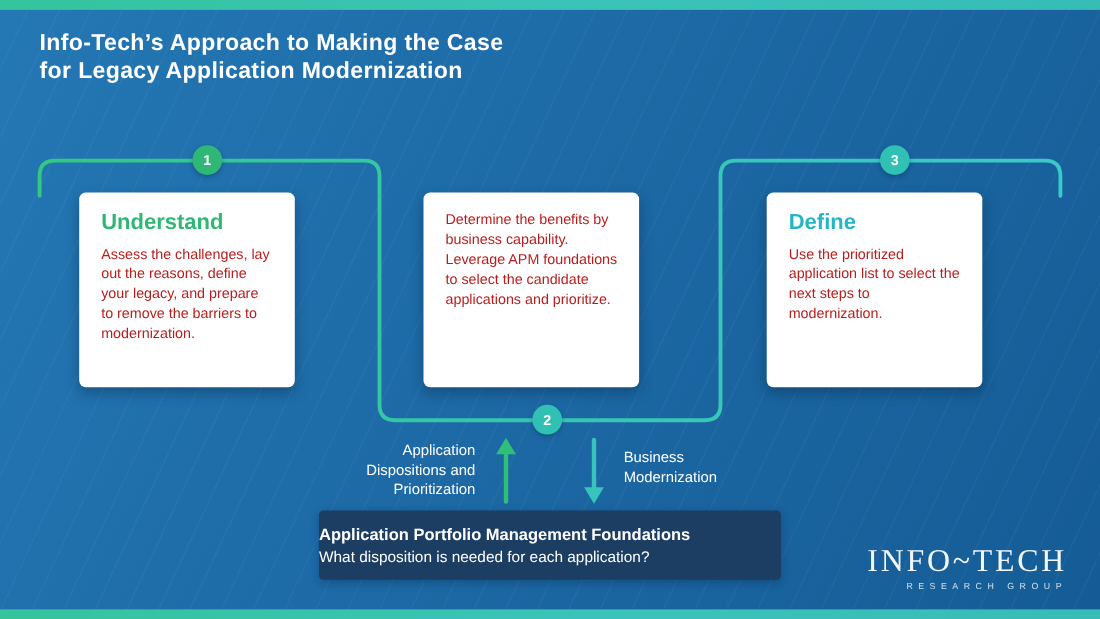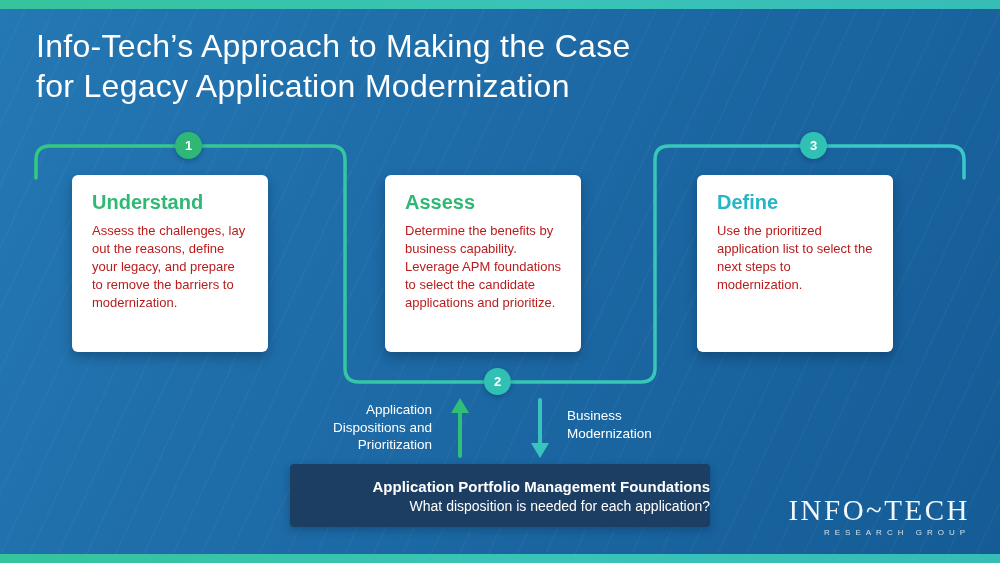--- a/index.html
+++ b/index.html
@@ -23,22 +23,22 @@
     left: 0; width: 1000px; height: 9px;
     background: linear-gradient(90deg, #35c49c 0%, #3ac3b9 55%, #36bdb6 100%);
   }
   .edge-bar.top { top: 0; }
   .edge-bar.bottom { bottom: 0; }
 
   .page-title {
     position: absolute;
     left: 36px; top: 26px;
     color: #ffffff;
-    font-size: 32px;
-    font-weight: 400;
+    font-size: 21px;
+    font-weight: 700;
     line-height: 1.25;
     letter-spacing: 0.3px;
   }
 
   .flow-svg {
     position: absolute;
     left: 0; top: 0;
     width: 1000px; height: 563px;
     pointer-events: none;
   }
@@ -105,21 +105,21 @@
 
   .foundation-box {
     position: absolute;
     left: 290px; top: 464px;
     width: 420px; height: 63px;
     background: #1c3e63;
     border-radius: 4px;
     box-shadow: 0 3px 8px rgba(5,30,55,0.3);
     display: flex;
     flex-direction: column;
-    align-items: flex-end;
+    align-items: flex-start;
     justify-content: center;
     gap: 3px;
     color: #ffffff;
     text-align: center;
   }
   .foundation-box .foundation-title { font-size: 15px; font-weight: 700; }
   .foundation-box .foundation-question { font-size: 14px; font-weight: 400; }
 
   .logo {
     position: absolute;
@@ -177,21 +177,20 @@
       <path d="M 540 458 L 531 443 L 549 443 Z" fill="#38c4bc"></path>
     </g>
   </svg>
 
   <div class="step-card card-understand">
     <div class="card-title green">Understand</div>
     <div class="card-body">Assess the challenges, lay out the reasons, define your legacy, and prepare to remove the barriers to modernization.</div>
   </div>
 
   <div class="step-card card-assess">
-    <div class="card-title green">Assess</div>
     <div class="card-body">Determine the benefits by business capability. Leverage APM foundations to select the candidate applications and prioritize.</div>
   </div>
 
   <div class="step-card card-define">
     <div class="card-title cyan">Define</div>
     <div class="card-body">Use the prioritized application list to select the next steps to modernization.</div>
   </div>
 
   <div class="number-badge badge-green badge-1">1</div>
   <div class="number-badge badge-teal badge-2">2</div>

